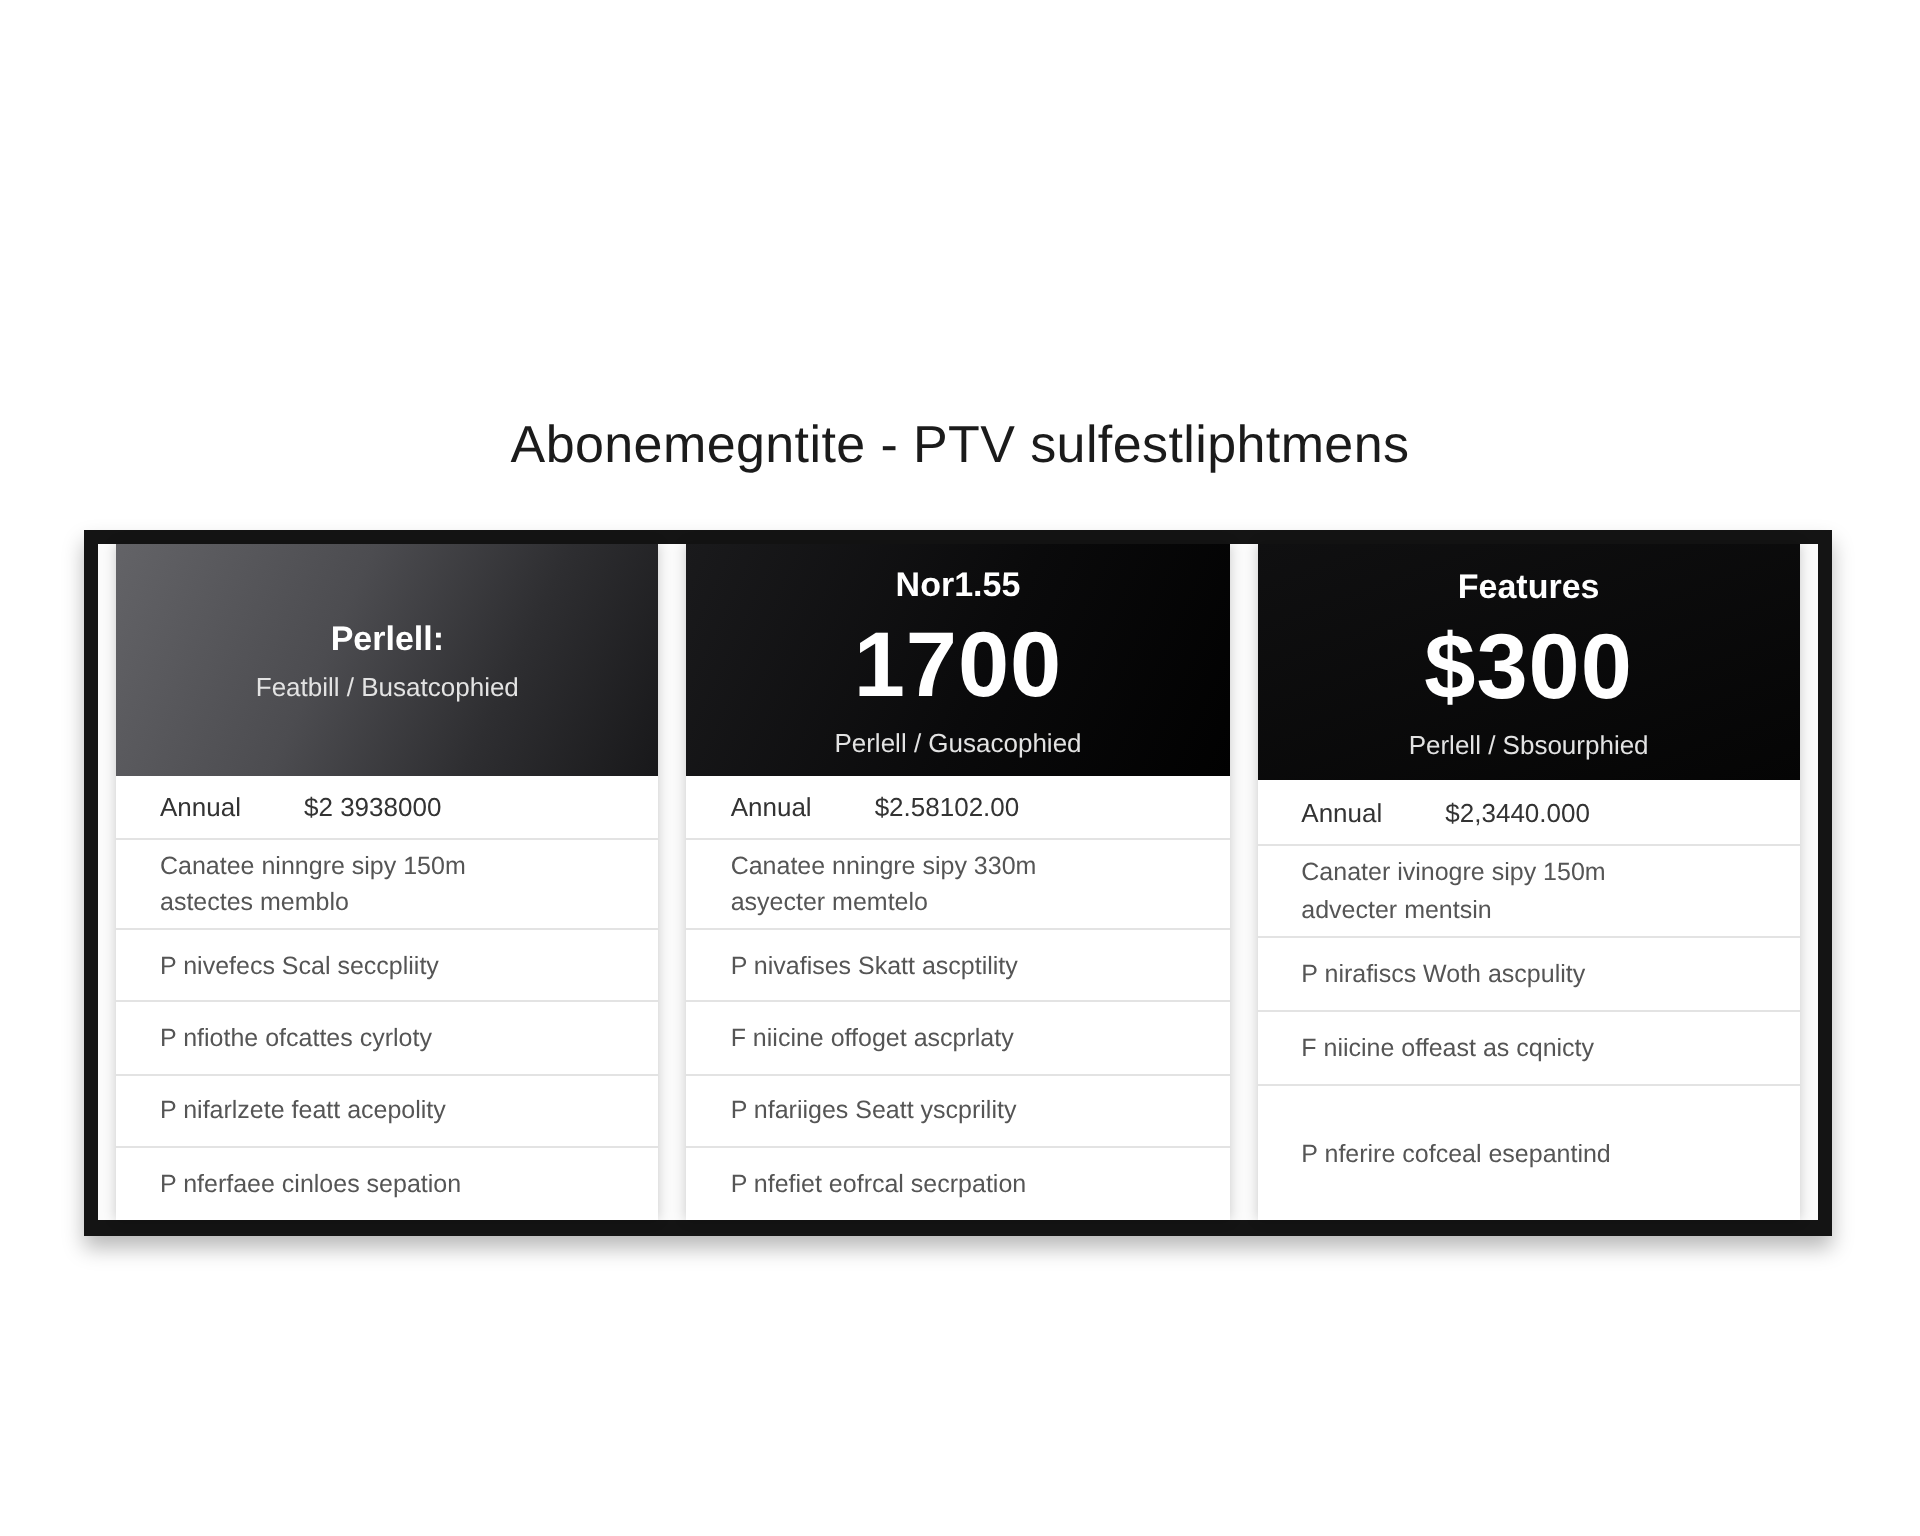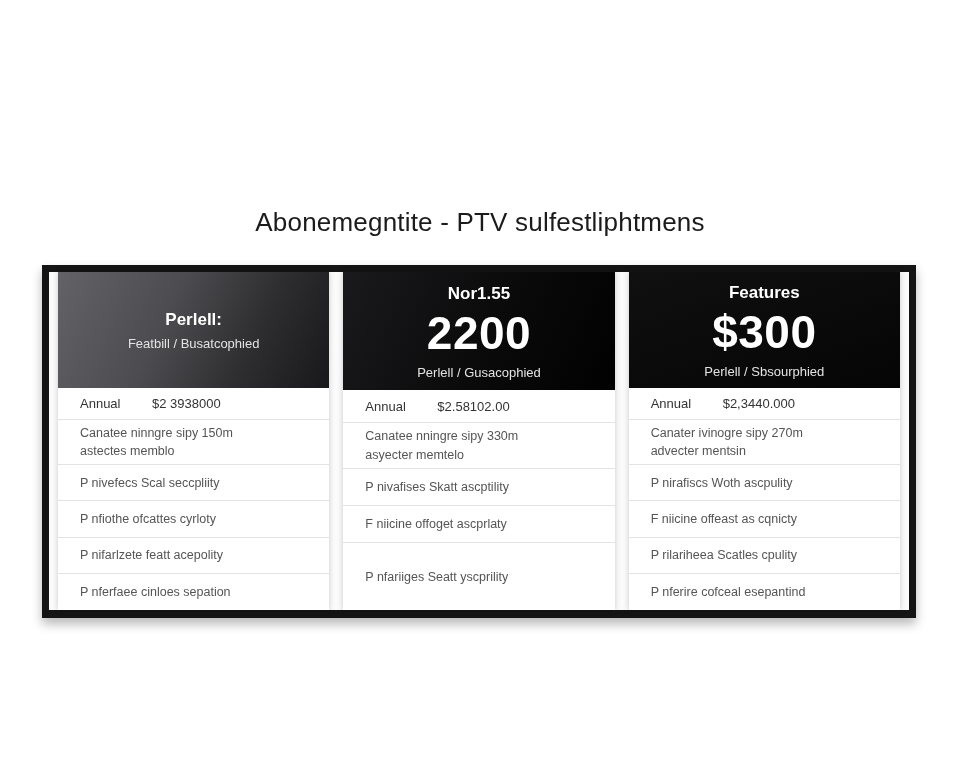--- a/index.html
+++ b/index.html
@@ -73,63 +73,63 @@
       <span class="feat-text">P nifarlzete featt acepolity</span>
     </div>
     <div class="row feature-row">
       <span class="feat-text">P nferfaee cinloes sepation</span>
     </div>
   </section>
 
   <section class="card">
     <header class="card-header hdr-dark">
       <div class="plan-name">Nor1.55</div>
-      <div class="plan-price">2200</div>
+      <div class="plan-price">1700</div>
       <div class="plan-subtitle">Perlell / Gusacophied</div>
     </header>
     <div class="row annual-row">
       <span class="annual-label">Annual</span>
       <span class="annual-value">$2.58102.00</span>
     </div>
     <div class="row feature-2line">
       <span class="feat-text">Canatee nningre sipy 330m
 asyecter memtelo</span>
     </div>
     <div class="row feature-row">
       <span class="feat-text">P nivafises Skatt ascptility</span>
     </div>
     <div class="row feature-row">
       <span class="feat-text">F niicine offoget ascprlaty</span>
     </div>
     <div class="row feature-row">
       <span class="feat-text">P nfariiges Seatt yscprility</span>
     </div>
+    <div class="row feature-row">
+      <span class="feat-text">P nfefiet eofrcal secrpation</span>
+    </div>
   </section>
 
   <section class="card">
     <header class="card-header hdr-black">
       <div class="plan-name">Features</div>
       <div class="plan-price">$300</div>
       <div class="plan-subtitle">Perlell / Sbsourphied</div>
     </header>
     <div class="row annual-row">
       <span class="annual-label">Annual</span>
       <span class="annual-value">$2,3440.000</span>
     </div>
     <div class="row feature-2line">
-      <span class="feat-text">Canater ivinogre sipy 270m
+      <span class="feat-text">Canater ivinogre sipy 150m
 advecter mentsin</span>
     </div>
     <div class="row feature-row">
       <span class="feat-text">P nirafiscs Woth ascpulity</span>
     </div>
     <div class="row feature-row">
       <span class="feat-text">F niicine offeast as cqnicty</span>
     </div>
     <div class="row feature-row">
-      <span class="feat-text">P rilariheea Scatles cpulity</span>
-    </div>
-    <div class="row feature-row">
       <span class="feat-text">P nferire cofceal esepantind</span>
     </div>
   </section>
 
 </div>
 
 </body></html>

